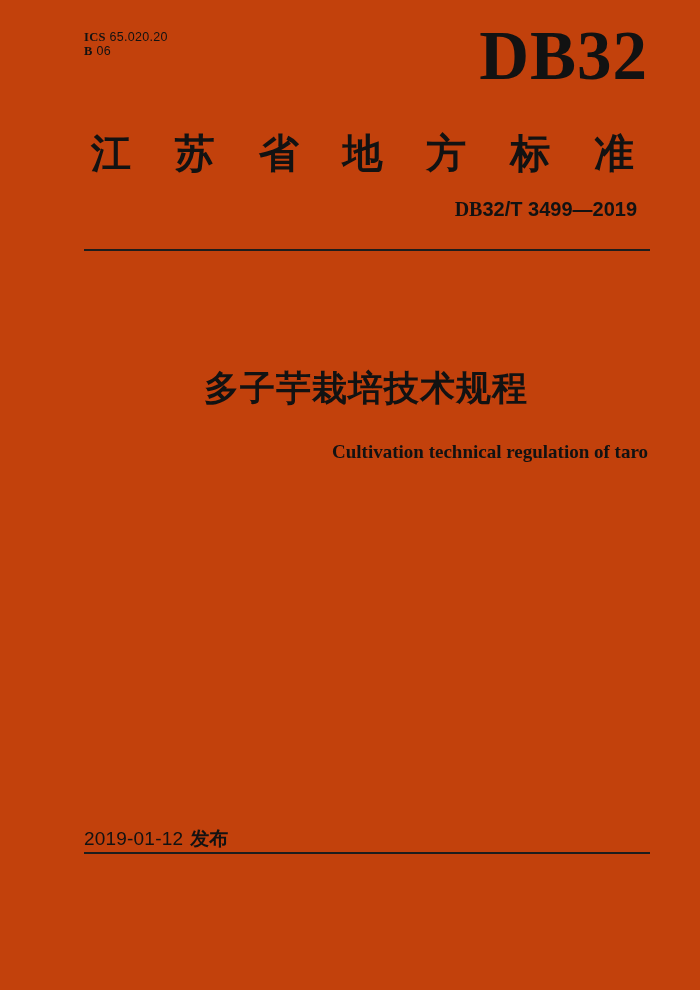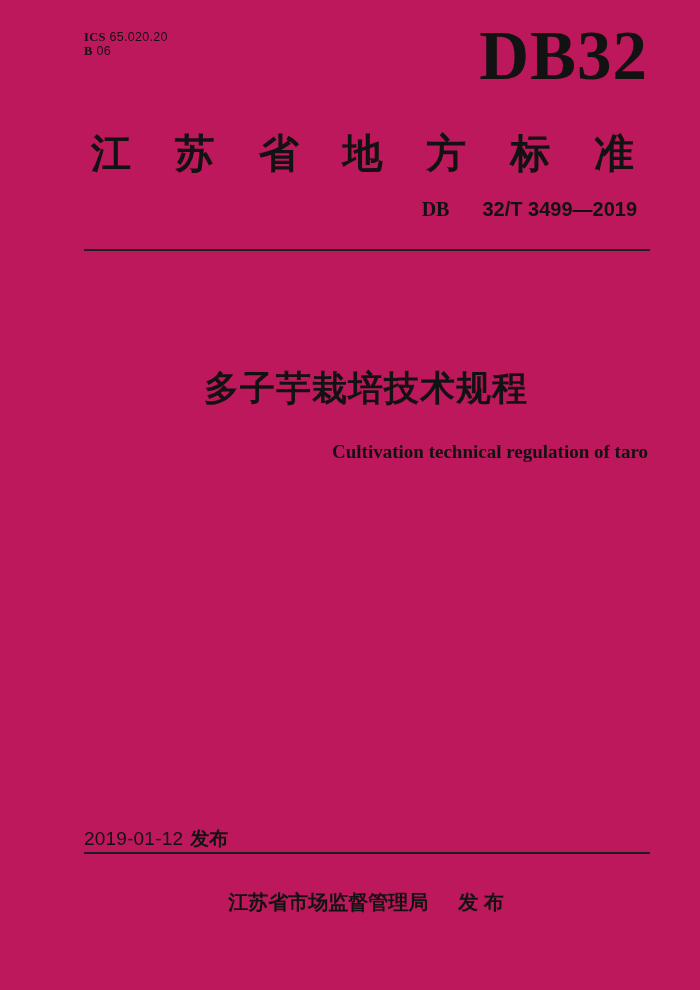--- a/index.html
+++ b/index.html
@@ -2,21 +2,21 @@
 <html><head>
 <meta charset="utf-8">
 <style>
   * { margin: 0; padding: 0; box-sizing: border-box; }
   html, body { background: #e8e8e8; }
   .page {
     position: relative;
     width: 700px;
     height: 990px;
     margin: 0 auto;
-    background: #be185d;
+    background: #c2410c;
     color: #121212;
     font-family: "Liberation Sans", sans-serif;
     overflow: hidden;
   }
 
   
   .ics-block {
     position: absolute;
     left: 84px;
     top: 30px;
@@ -58,21 +58,21 @@
 
   
   .doc-code {
     position: absolute;
     top: 197px;
     right: 63px;
     font-size: 20px;
     line-height: 24px;
     white-space: pre;
   }
-  .doc-code .code-rest { font-weight: 600; padding-left: 33px; }
+  .doc-code .code-rest { font-weight: 600; }
 
   .rule {
     position: absolute;
     left: 84px;
     width: 566px;
     height: 2px;
     background: #1d1d1d;
   }
   .rule-top { top: 249px; }
   .rule-bottom { top: 852px; }
@@ -158,15 +158,14 @@
   <div class="doc-title">多子芋栽培技术规程</div>
 
   <div class="doc-subtitle">Cultivation technical regulation of taro</div>
 
   <div class="dates-row">
     <div class="date-group"><span class="date-num">2019-01-12</span><span class="date-label">发布</span></div>
   </div>
 
   <div class="rule rule-bottom"></div>
 
-  <div class="publisher-row"><span>江苏省市场监督管理局</span><span class="publish-action">发 布</span></div>
 
 </div>
 
 </body></html>

